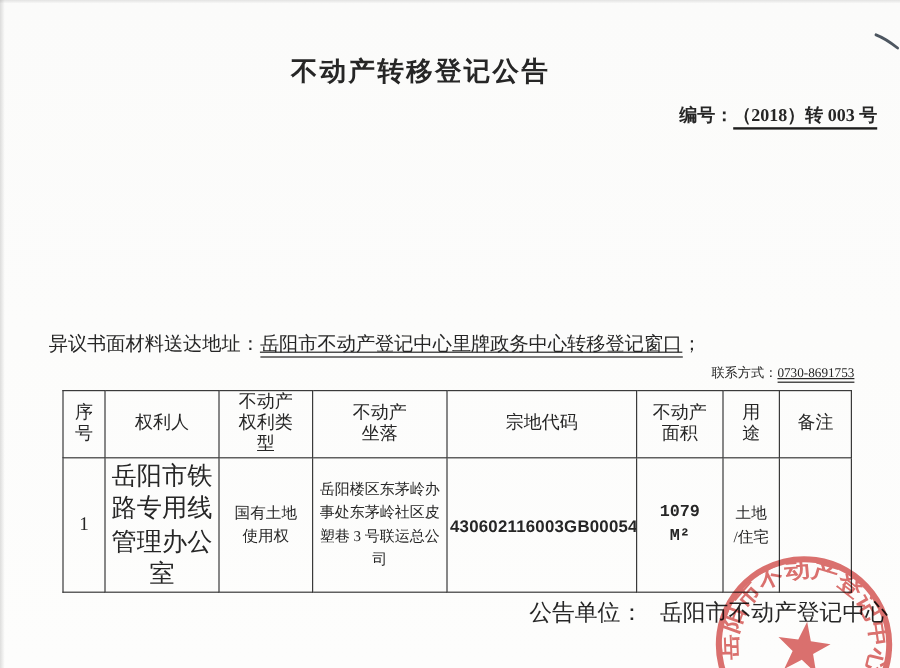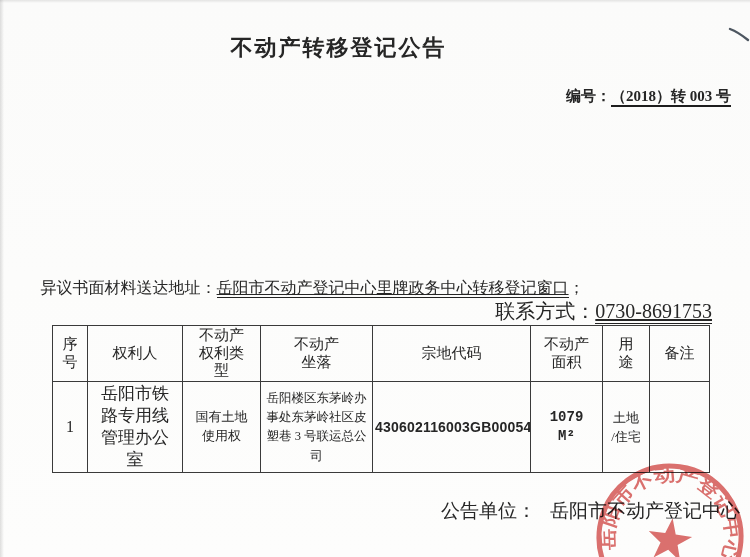--- a/index.html
+++ b/index.html
@@ -27,21 +27,21 @@
     background: linear-gradient(to bottom, rgba(120,120,120,.18), rgba(120,120,120,0));
     pointer-events: none;
   }
   .pen-mark { position: absolute; left: 728px; top: 24px; }
 
   .doc-title {
     position: absolute; left: 0; top: 33px; width: 677px;
     text-align: center;
     font-size: 22px; font-weight: bold;
     letter-spacing: 2px;
-    margin: 0;
+    margin: 12px;
   }
   .doc-number {
     position: absolute; top: 87px; left: 550px;
     font-size: 15px; font-weight: bold;
     white-space: nowrap;
     padding-left: 16px;
   }
   .doc-number .u { border-bottom: 2px solid #1d1d1d; padding-bottom: 1px; }
 
   .body-text {
@@ -52,21 +52,21 @@
     margin: 0;
   }
   .address-line {
     position: absolute; left: 7px; top: 276px; width: 730px;
     font-size: 16px; line-height: 24px;
     text-indent: 2.1em;
     white-space: nowrap;
   }
   .contact-line {
     position: absolute; right: 38px; top: 300px;
-    font-size: 20px; line-height: 22px;
+    font-size: 11px; line-height: 22px;
     white-space: nowrap;
   }
   .uline { border-bottom: 1.5px solid #222; padding-bottom: 1px; text-decoration: underline; }
 
   table.reg-table {
     position: absolute; left: 52px; top: 325px;
     border-collapse: collapse;
     table-layout: fixed;
     width: 657px;
     background: transparent;
@@ -75,21 +75,21 @@
     border: 1.2px solid #3a3a3a;
     text-align: center;
     vertical-align: middle;
     white-space: pre-line;
     padding: 1px 2px;
     overflow: hidden;
   }
   tr.hdr td { height: 53px; font-size: 15px; line-height: 1.18; }
   tr.datarow td { height: 87px; }
   .c-idx   { font-size: 16px; }
-  .c-owner { font-size: 17px; line-height: 1.3; }
+  .c-owner { font-size: 21px; line-height: 1.3; }
   .c-right { font-size: 13px; line-height: 1.45; margin-left: 24px; }
   .c-loc   { font-size: 12.5px; line-height: 1.55; }
   .c-code  { font-family: "Liberation Sans", "DejaVu Sans", sans-serif;
              font-size: 14px; font-weight: 700; letter-spacing: .2px; }
   .c-area  { font-family: Liberation Mono, monospace;
              font-size: 14px; font-weight: 600; line-height: 1.4; }
   .c-use   { font-size: 13px; line-height: 1.5; }
 
   .footer-unit {
     position: absolute; right: 10px; top: 498px;

